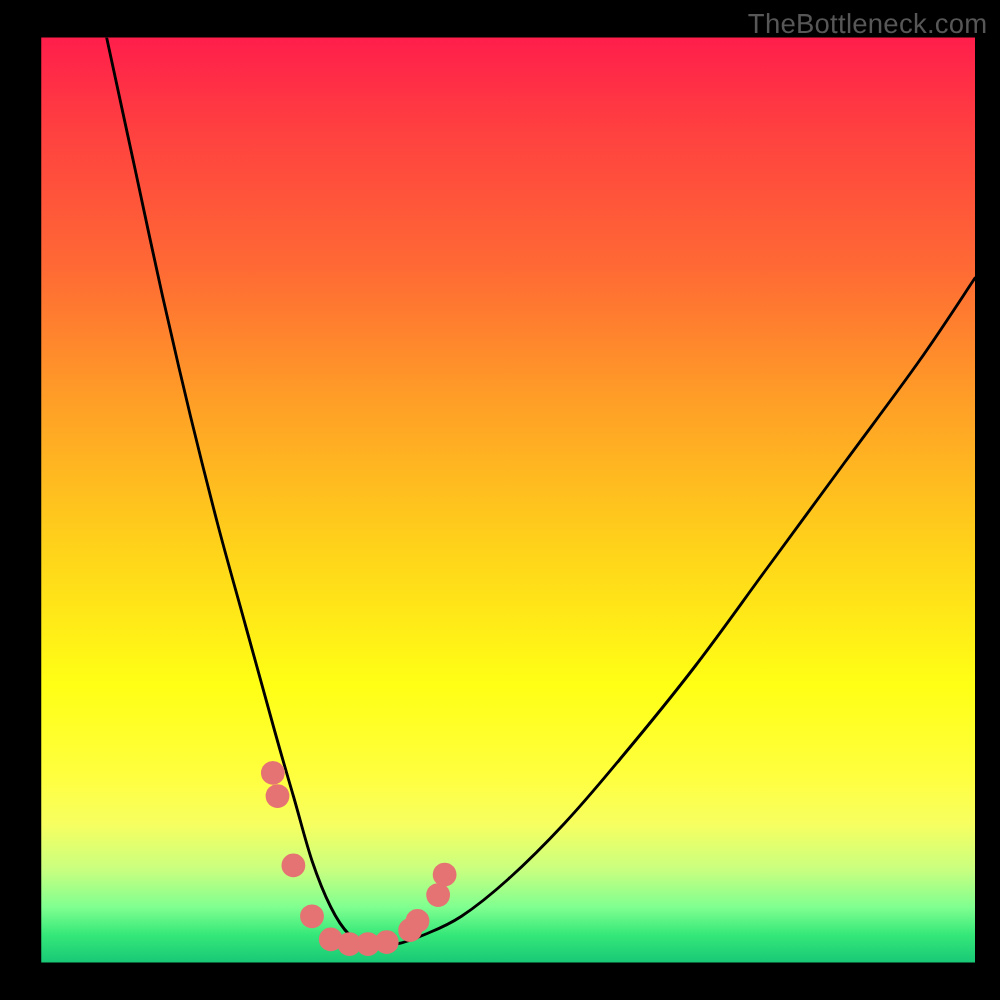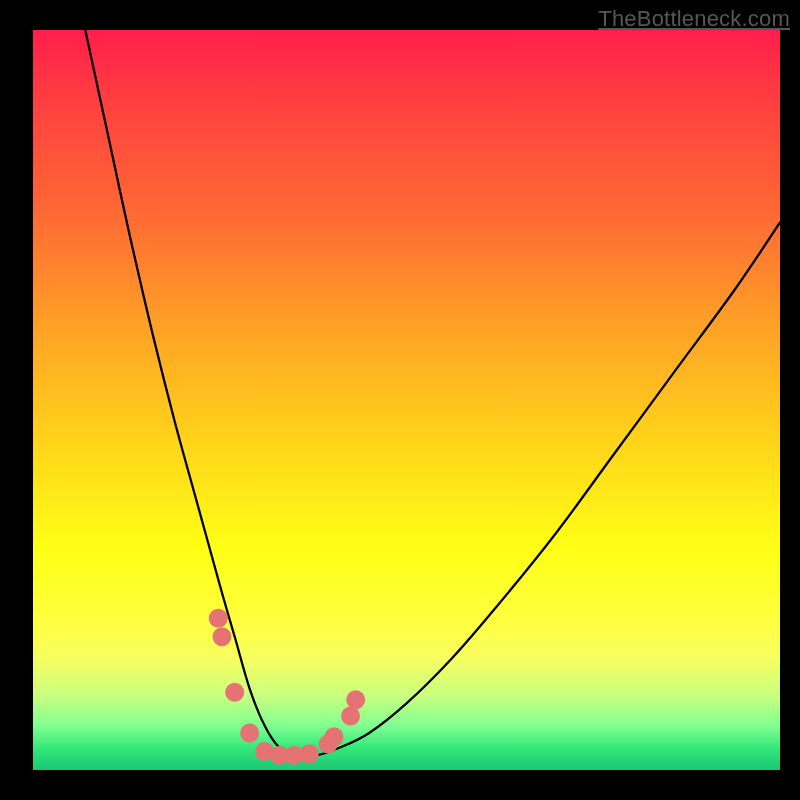--- a/index.html
+++ b/index.html
@@ -41,21 +41,20 @@
   }
   .watermark {
     position: absolute;
     top: 6px;
     right: 10px;
     font-size: 22px;
     font-weight: 500;
     color: #575757;
     letter-spacing: 0.2px;
     user-select: none;
-    text-decoration: underline;
   }
   svg.curve {
     position: absolute;
     left: 0;
     top: 0;
     width: 747px;
     height: 740px;
   }
   .curve-path {
     fill: none;

